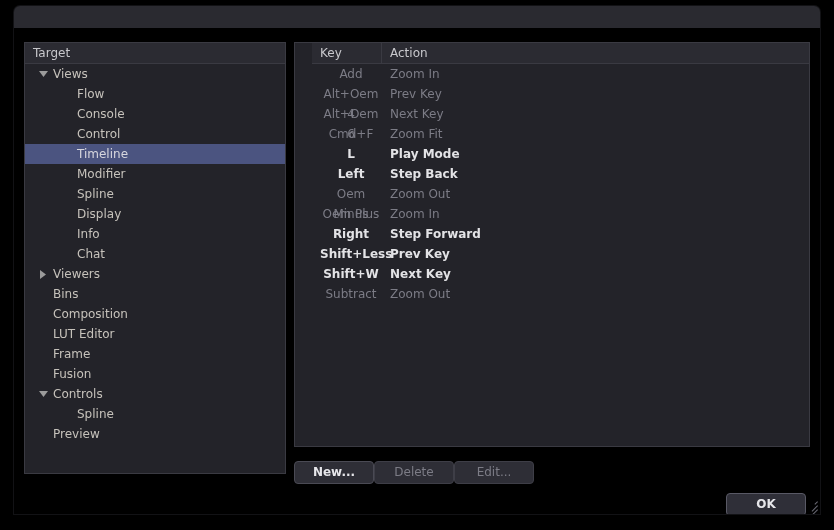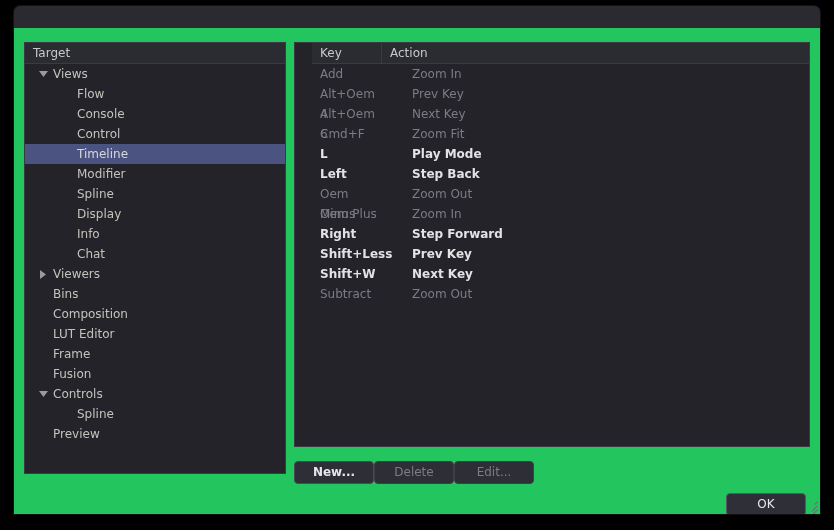--- a/index.html
+++ b/index.html
@@ -56,21 +56,21 @@
     font-size: 12px;
     color: #2e2e2e;
   }
 
   
   #body {
     position: absolute;
     left: 0; top: 22px;
     width: 806px;
     height: 486px;
-    background: #22c55e;
+    background: #000000;
   }
 
   
   #tree-panel {
     position: absolute;
     left: 10px;
     top: 14px;
     width: 262px;
     height: 432px;
     background: #232329;
@@ -153,27 +153,27 @@
   .list-row {
     height: 20px;
     display: flex;
     font-size: 12px;
   }
   .list-row .cell-key {
     width: 70px;
     line-height: 20px;
     padding-left: 8px;
     box-sizing: border-box;
+    text-align: center;
   }
   .list-row .cell-action {
     flex: 1;
     line-height: 20px;
     padding-left: 8px;
     box-sizing: border-box;
-    margin-left: 22px;
   }
   .list-row.enabled  .cell-key,
   .list-row.enabled  .cell-action { color: #e3e3e6; font-weight: bold; }
   .list-row.disabled .cell-key,
   .list-row.disabled .cell-action { color: #7c7c86; }
 
   
   #list-buttons {
     position: absolute;
     left: 280px;
@@ -204,20 +204,21 @@
     height: 23px;
     line-height: 21px;
     text-align: center;
     font-size: 12px;
     border-radius: 4px;
     border: 1px solid #595965;
     background: #2f2f38;
     color: #e6e6ea;
     box-sizing: border-box;
     user-select: none;
+    font-weight: bold;
   }
 
   
   #resize-grip {
     position: absolute;
     right: 2px;
     bottom: 2px;
     width: 14px;
     height: 14px;
   }

